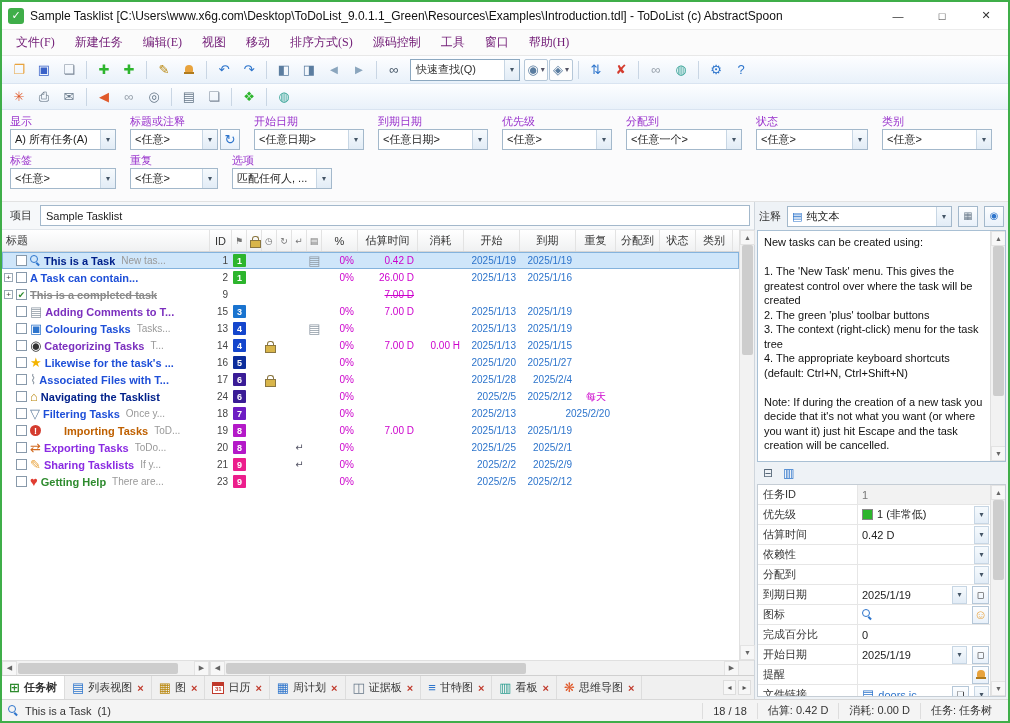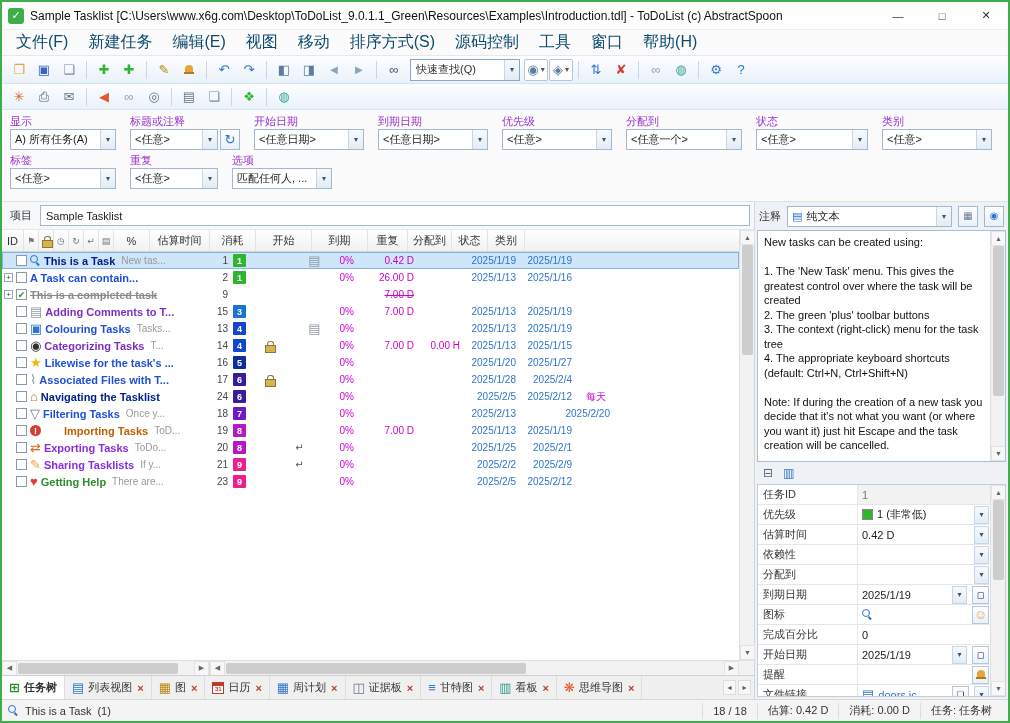--- a/index.html
+++ b/index.html
@@ -9,21 +9,21 @@
 
   
   .titlebar{height:28px;display:flex;align-items:center;background:#fff;border-bottom:1px solid #ececec;padding-left:6px;flex:none;}
   .appicon{width:16px;height:16px;background:#3fae49;color:#fff;border-radius:3px;font-size:11px;display:flex;align-items:center;justify-content:center;margin-right:6px;flex:none;}
   .title{font-size:12px;color:#111;white-space:nowrap;overflow:hidden;flex:1;}
   .winbtns{display:flex;height:100%;flex:none;}
   .winbtn{width:44px;height:100%;display:flex;align-items:center;justify-content:center;font-size:11px;color:#333;}
 
   
   .menubar{height:26px;display:flex;align-items:center;background:#fbfbfb;border-bottom:1px solid #e8e8e8;padding-left:4px;flex:none;}
-  .menu-item{padding:0 10px;height:100%;display:flex;align-items:center;font-size:16px;color:#0c4a6e;}
+  .menu-item{padding:0 10px;height:100%;display:flex;align-items:center;font-size:12px;color:#701a75;font-family:Liberation Serif, serif;}
 
   
   .toolbar{display:flex;align-items:center;background:linear-gradient(#fdfeff,#e9f1fa);border-bottom:1px solid #d9e4f1;padding:0 5px;gap:1px;flex:none;}
   .tb1{height:28px;}
   .tb2{height:26px;}
   .tb-btn{min-width:24px;height:22px;display:flex;align-items:center;justify-content:center;border-radius:2px;padding:0 2px;}
   .tb-btn.bordered{border:1px solid #b5c7d8;background:#fdfdfd;}
   .glyph{font-size:13px;line-height:1;}
   .tb-dd{font-size:8px;color:#556;margin-left:2px;}
   .tb-sep{width:1px;height:18px;background:#c9d6e4;margin:0 4px;flex:none;}
@@ -398,20 +398,21 @@
       <div class="projectrow">
         <span class="plabel">项目</span>
         <div class="textfield">
           <span>Sample Tasklist</span>
         </div>
       </div>
 
       <div class="tablearea">
         <div class="tablecols">
           <div class="thead" id="thead">
+              <div class="hcell left" style="width: 208px;">标题</div>
               <div class="hcell " style="width: 22px;">ID</div>
               <div class="hcell ic" style="width: 15px;">⚑</div>
               <div class="hcell ic" style="width: 15px;">
                 <span class="lock-icon"></span>
               </div>
               <div class="hcell ic" style="width: 15px;">◷</div>
               <div class="hcell ic" style="width: 15px;">↻</div>
               <div class="hcell ic" style="width: 15px;">↵</div>
               <div class="hcell ic" style="width: 15px;">▤</div>
               <div class="hcell " style="width: 36px;">%</div>

